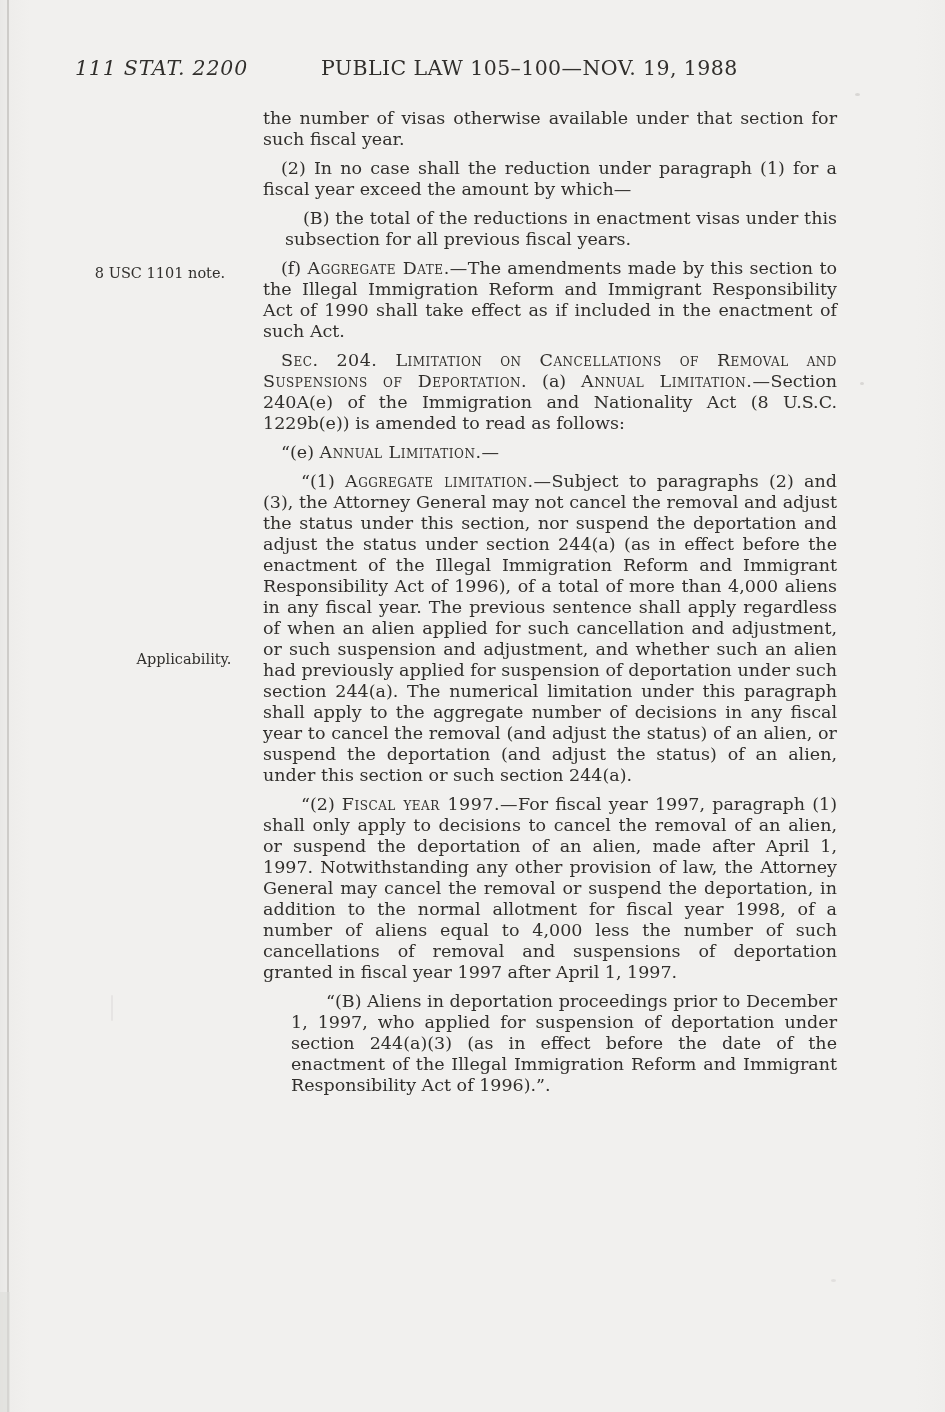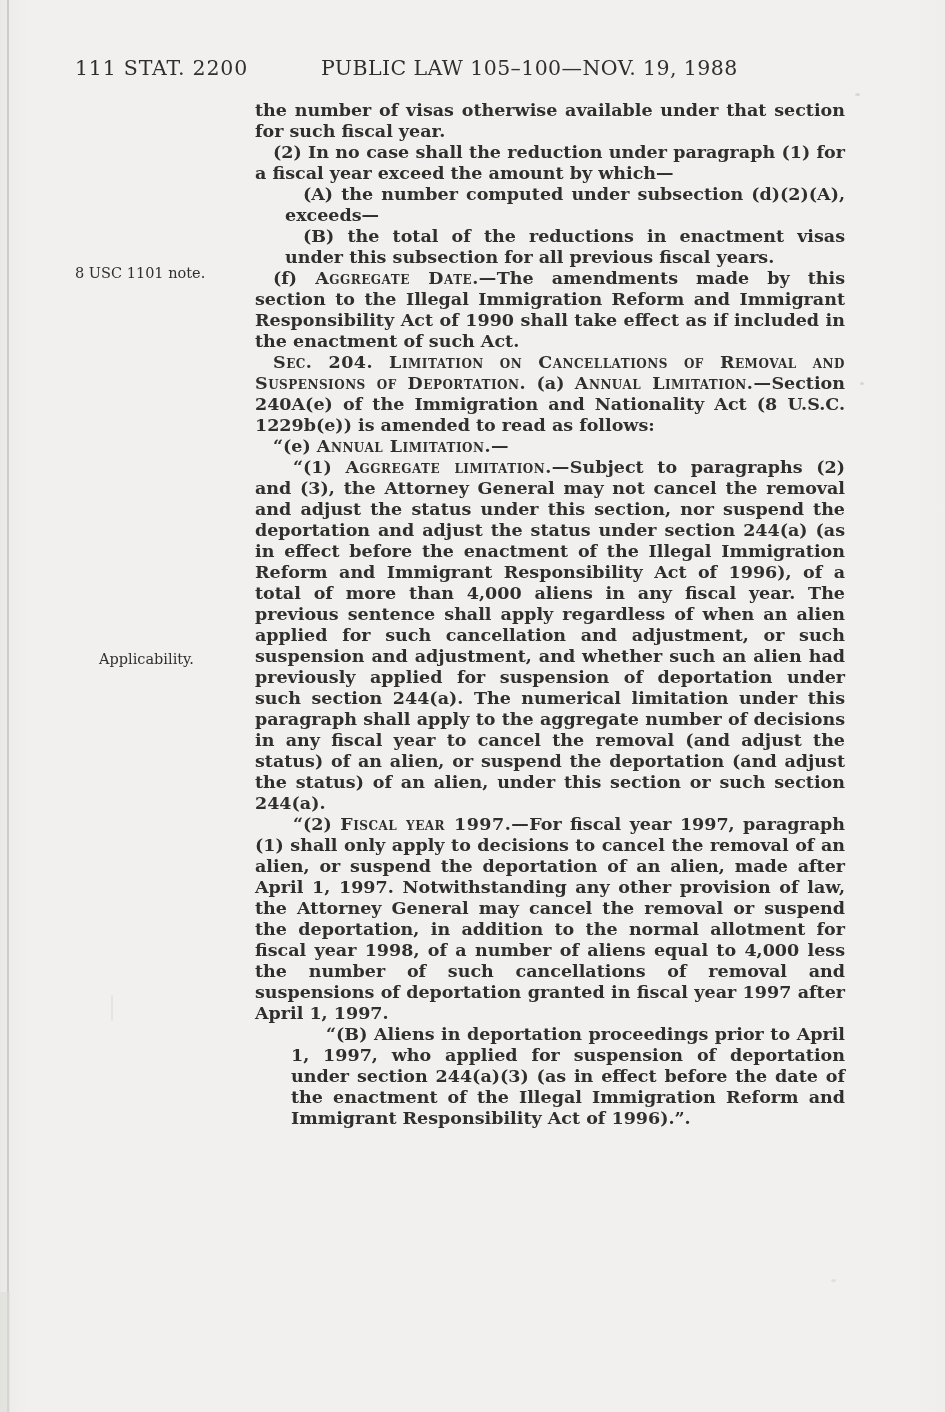--- a/index.html
+++ b/index.html
@@ -43,49 +43,50 @@
   .speck.s2 { left: 860px; top: 382px; width: 4px; height: 3px; }
   .speck.s3 { left: 111px; top: 995px; width: 2px; height: 26px; opacity: 0.12; border-radius: 2px; }
   .speck.s4 { left: 831px; top: 1279px; width: 5px; height: 3px; opacity: 0.18; }
 
   .header-left {
     position: absolute;
     left: 75px; top: 56px;
     font-size: 20.5px;
     letter-spacing: 0.8px;
     white-space: nowrap;
+    font-style: italic;
   }
   .header-center {
     position: absolute;
     left: 321px; top: 56px;
     font-size: 20.5px;
     letter-spacing: 0.4px;
     white-space: nowrap;
   }
 
   .margin-note {
     position: absolute;
     left: 75px;
     width: 170px;
     font-size: 14.5px;
     line-height: 17px;
-    text-align: left;
+    text-align: center;
   }
   .note-1 { top: 265px; }
   .note-2 { top: 651px; margin-left: 24px; }
 
   .body-col {
     position: absolute;
     left: 255px; top: 100px;
     width: 590px;
     font-size: 17.5px;
     line-height: 21px;
     text-align: justify;
   }
-  .para { margin: 0; font-weight: bold; }
+  .para { margin: 8px; }
   .ind-cont { text-indent: 0; }
   .ind-p1   { text-indent: 18px; }
   .ind-sub  { margin-left: 30px; text-indent: 18px; }
   .ind-q1   { text-indent: 38px; }
   .ind-qsub { margin-left: 36px; text-indent: 35px; }
 
   .sc {
     font-variant: small-caps;
     font-variant-caps: small-caps;
     letter-spacing: 0.5px;
@@ -107,23 +108,22 @@
 
   <div class="header-center">PUBLIC LAW 105–100—NOV. 19, 1988</div>
 
   <div class="margin-note note-1">8 USC 1101 note.</div>
 
   <div class="margin-note note-2">Applicability.</div>
 
   <div class="body-col">
     <p class="para ind-cont"><span>the number of visas otherwise available under that section for such fiscal year.</span></p>
     <p class="para ind-p1"><span>(2) In no case shall the reduction under paragraph (1) for a fiscal year exceed the amount by which—</span></p>
-    <p class="para ind-sub"><span>(A) the number computed under subsection (d)(2)(A), exceeds—</span></p>
     <p class="para ind-sub"><span>(B) the total of the reductions in enactment visas under this subsection for all previous fiscal years.</span></p>
     <p class="para ind-p1"><span>(f) </span><span class="sc">Aggregate Date.—</span><span>The amendments made by this section to the Illegal Immigration Reform and Immigrant Responsibility Act of 1990 shall take effect as if included in the enactment of such Act.</span></p>
     <p class="para ind-p1"><span class="sc">Sec. 204. Limitation on Cancellations of Removal and Suspensions of Deportation.</span><span> (a) </span><span class="sc">Annual Limitation.—</span><span>Section 240A(e) of the Immigration and Nationality Act (8 U.S.C. 1229b(e)) is amended to read as follows:</span></p>
     <p class="para ind-p1"><span>“(e) </span><span class="sc">Annual Limitation.—</span></p>
     <p class="para ind-q1"><span>“(1) </span><span class="sc">Aggregate limitation.—</span><span>Subject to paragraphs (2) and (3), the Attorney General may not cancel the removal and adjust the status under this section, nor suspend the deportation and adjust the status under section 244(a) (as in effect before the enactment of the Illegal Immigration Reform and Immigrant Responsibility Act of 1996), of a total of more than 4,000 aliens in any fiscal year. The previous sentence shall apply regardless of when an alien applied for such cancellation and adjustment, or such suspension and adjustment, and whether such an alien had previously applied for suspension of deportation under such section 244(a). The numerical limitation under this paragraph shall apply to the aggregate number of decisions in any fiscal year to cancel the removal (and adjust the status) of an alien, or suspend the deportation (and adjust the status) of an alien, under this section or such section 244(a).</span></p>
     <p class="para ind-q1"><span>“(2) </span><span class="sc">Fiscal year 1997.—</span><span>For fiscal year 1997, paragraph (1) shall only apply to decisions to cancel the removal of an alien, or suspend the deportation of an alien, made after April 1, 1997. Notwithstanding any other provision of law, the Attorney General may cancel the removal or suspend the deportation, in addition to the normal allotment for fiscal year 1998, of a number of aliens equal to 4,000 less the number of such cancellations of removal and suspensions of deportation granted in fiscal year 1997 after April 1, 1997.</span></p>
-    <p class="para ind-qsub"><span>“(B) Aliens in deportation proceedings prior to April 1, 1997, who applied for suspension of deportation under section 244(a)(3) (as in effect before the date of the enactment of the Illegal Immigration Reform and Immigrant Responsibility Act of 1996).”.</span></p>
+    <p class="para ind-qsub"><span>“(B) Aliens in deportation proceedings prior to December 1, 1997, who applied for suspension of deportation under section 244(a)(3) (as in effect before the date of the enactment of the Illegal Immigration Reform and Immigrant Responsibility Act of 1996).”.</span></p>
   </div>
 
 </div>
 
 </body></html>

